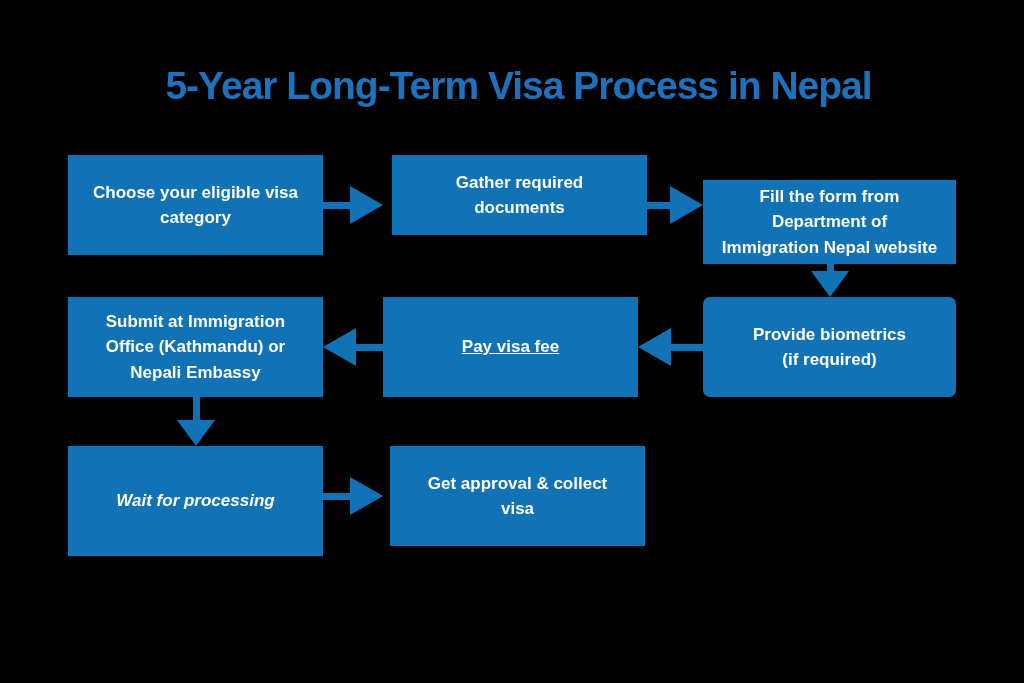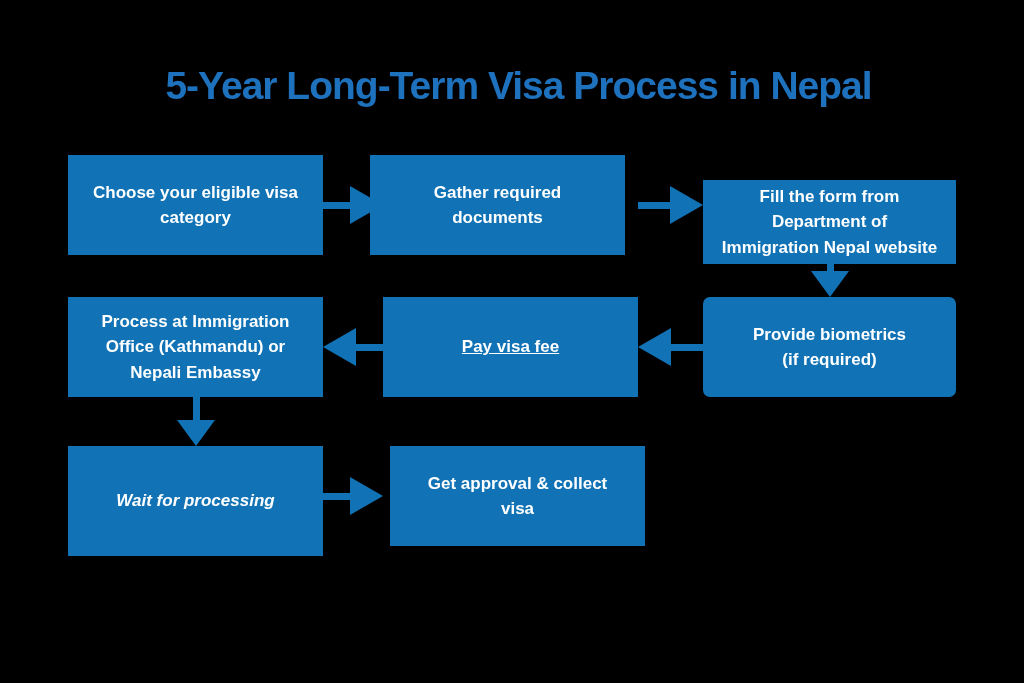--- a/index.html
+++ b/index.html
@@ -38,21 +38,21 @@
     justify-content: center;
     text-align: center;
     font-size: 17px;
     font-weight: 700;
     line-height: 1.5;
     white-space: pre-line;
     padding: 0 6px;
   }
   
   .b1 { left: 68px;  top: 155px; width: 255px; height: 100px; }
-  .b2 { left: 370px; top: 155px; width: 255px; height: 100px; }
+  .b2 { left: 392px; top: 155px; width: 255px; height: 80px; }
   .b3 { left: 703px; top: 155px; width: 253px; height: 84px; margin-top: 25px; }
   
   .b4 { left: 703px; top: 297px; width: 253px; height: 100px; border-radius: 7px; }
   .b5 { left: 383px; top: 297px; width: 255px; height: 100px; text-decoration: underline; }
   .b6 { left: 68px;  top: 297px; width: 255px; height: 100px; }
   
   .b7 { left: 68px;  top: 446px; width: 255px; height: 110px; font-style: italic; }
   .b8 { left: 383px; top: 446px; width: 255px; height: 100px; margin-left: 7px; }
 
   .arrow-h {
@@ -108,21 +108,21 @@
 category</div>
   <div class="step b2">Gather required
 documents</div>
   <div class="step b3">Fill the form from
 Department of
 Immigration Nepal website</div>
 
   <div class="step b4">Provide biometrics
 (if required)</div>
   <div class="step b5">Pay visa fee</div>
-  <div class="step b6">Process at Immigration
+  <div class="step b6">Submit at Immigration
 Office (Kathmandu) or
 Nepali Embassy</div>
 
   <div class="step b7">Wait for processing</div>
   <div class="step b8">Get approval &amp; collect
 visa</div>
 
   <div class="arrow-h ar1">
     <div class="stem"></div>
     <div class="head-right"></div>

